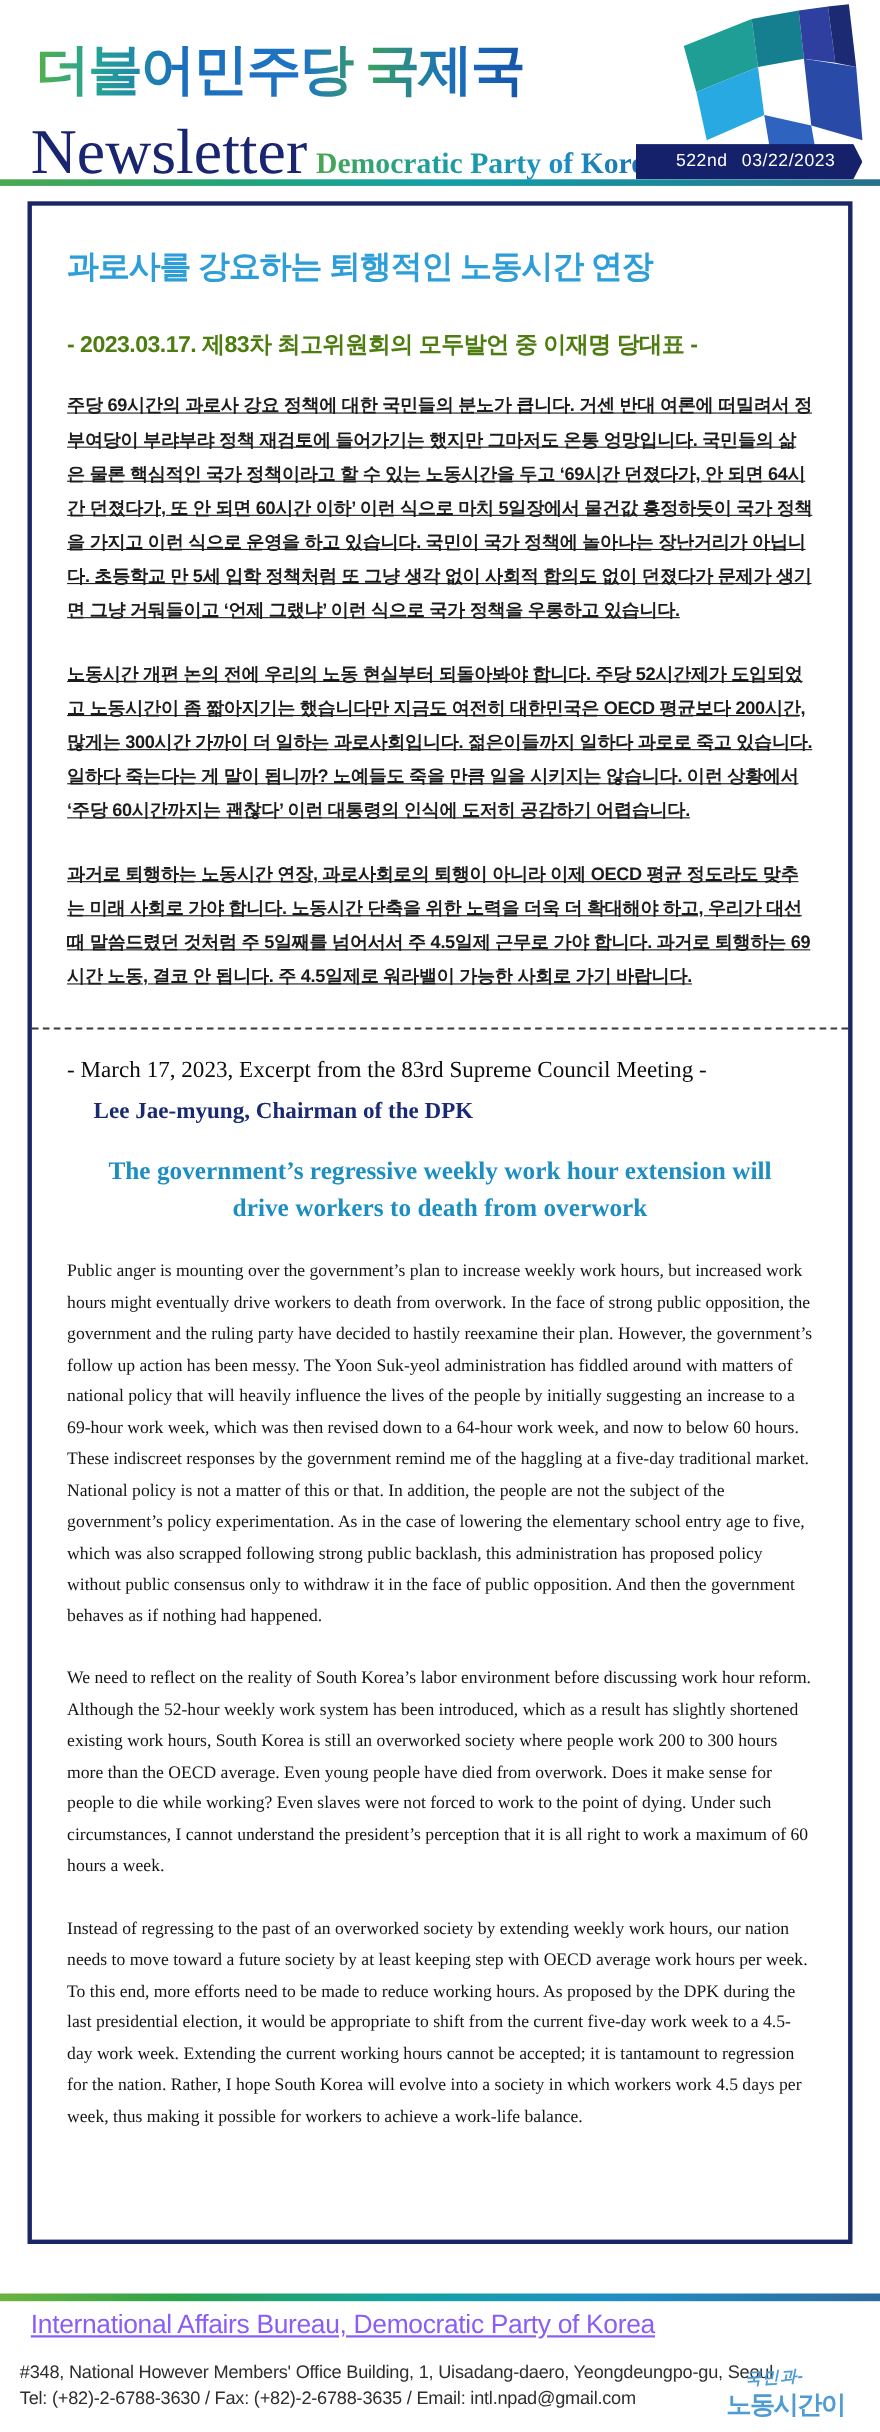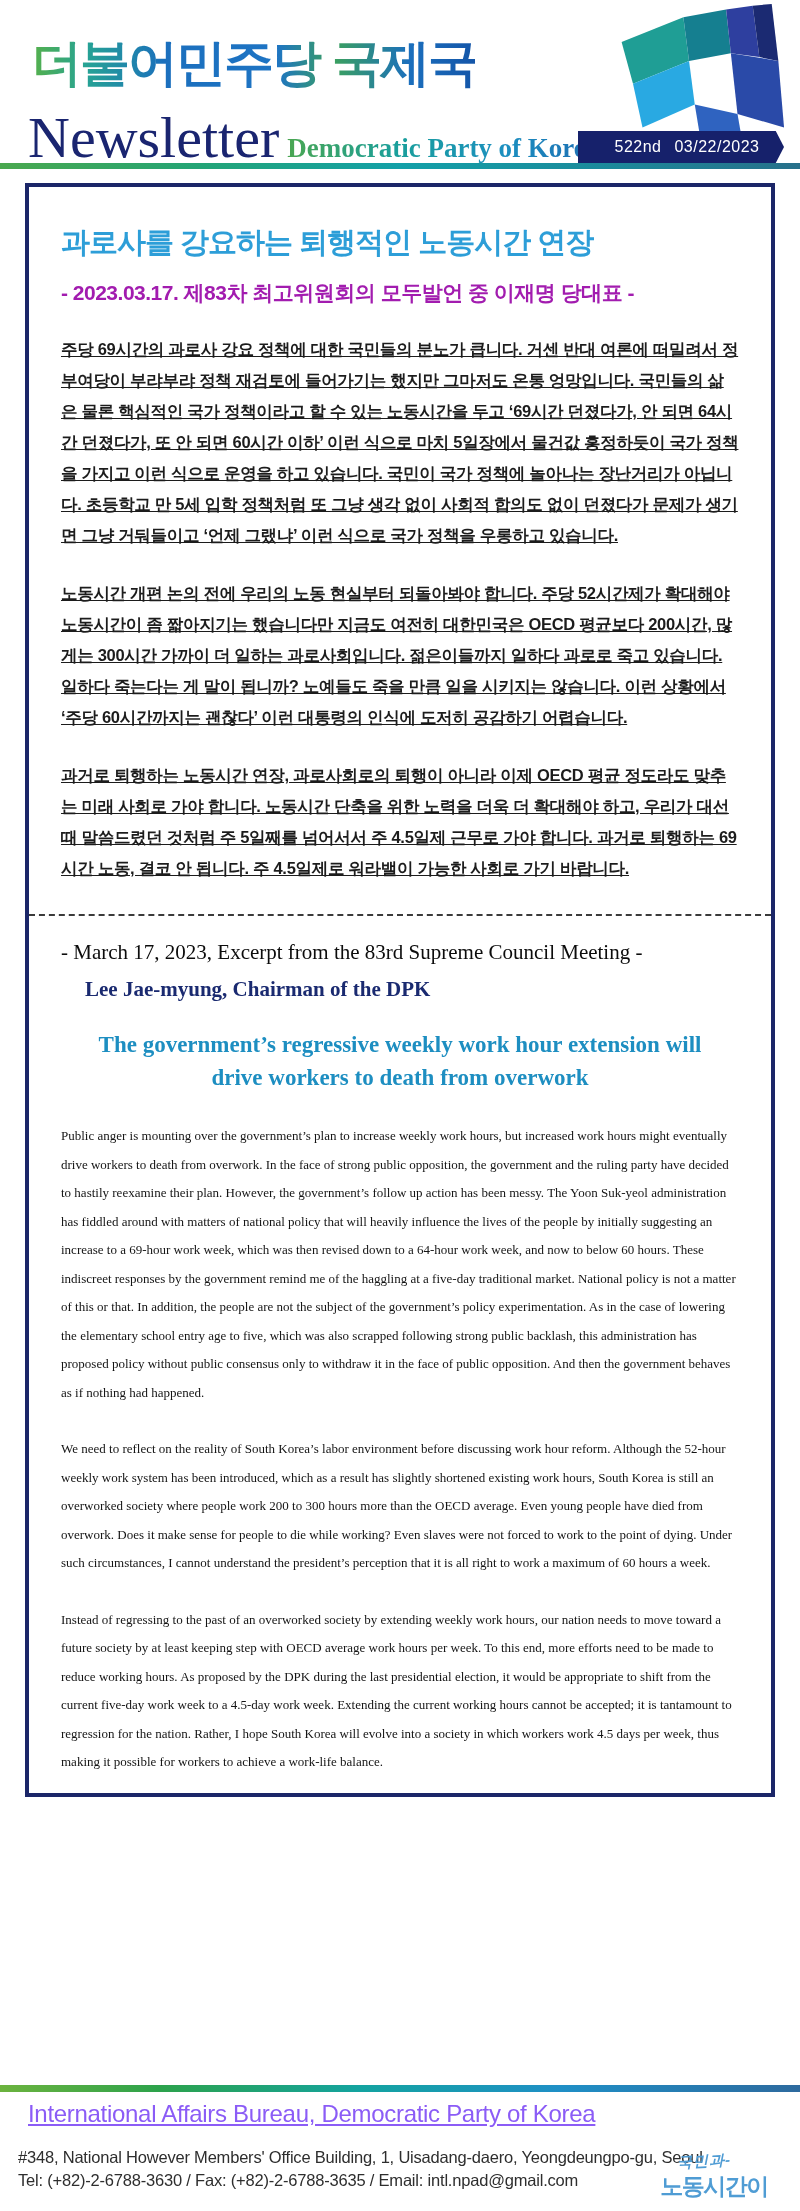--- a/index.html
+++ b/index.html
@@ -46,31 +46,31 @@
     background:#16216b; color:#ffffff; z-index:3;
     display:flex; align-items:center; justify-content:center;
     font-size:16px; word-spacing:8px; letter-spacing:0.5px;
     clip-path:polygon(0 0, 96% 0, 100% 50%, 96% 100%, 0 100%);
     padding-left:12px;
   }
 
   
   .content-box {
     position:absolute; left:25px; top:183px;
-    width:750px; height:1614px;
+    width:750px; height:1857px;
     border:4px solid #1b2668; background:#ffffff;
     padding:0 32px;
   }
   .kr-title {
     margin-top:36px;
     font-size:29px; font-weight:800; color:#2d9ed8; letter-spacing:-1px;
   }
   .kr-subtitle {
-    margin-top:16px;
-    font-size:21px; font-weight:800; color:#a21caf; letter-spacing:-0.5px;
+    margin-top:36px;
+    font-size:21px; font-weight:800; color:#4d7c0f; letter-spacing:-0.5px;
   }
   .kr-body p {
     margin-top:27px;
     font-size:16.5px; font-weight:600; color:#1c1c1c;
     line-height:31px; letter-spacing:-0.3px; text-align:left;text-decoration:underline;
   }
   .section-divider {
     margin:30px -32px 0 -32px;
     border:0; border-top:2px dashed #3a3a3a; height:0;
   }
@@ -86,21 +86,21 @@
   }
   .en-heading {
     margin:26px auto 0 auto; max-width:620px;
     font-family:"Liberation Serif", serif;
     font-size:23px; font-weight:700; color:#1d8ec1;
     text-align:center; line-height:33px;
   }
   .en-body p {
     margin-top:28px;
     font-family:"Liberation Serif", serif;
-    font-size:13px; color:#141414; line-height:28.5px;
+    font-size:16px; color:#141414; line-height:28.5px;
   }
 
   
   .footer-bar {
     position:absolute; left:0; top:2085px; width:800px; height:7px;
     background:linear-gradient(90deg,#6cb33e 0%,#2ca24b 20%,#13a3a0 45%,#1f8fc6 70%,#2d6a9e 100%);
   }
   .footer-title {
     position:absolute; left:28px; top:2100px;
     font-size:24px; color:#8b5cf6; letter-spacing:-0.3px;text-decoration:underline;
@@ -145,21 +145,21 @@
 
 <div class="issue-badge">522nd 03/22/2023</div>
 
 <div class="content-box">
 
   <div class="kr-title">과로사를 강요하는 퇴행적인 노동시간 연장</div>
   <div class="kr-subtitle">- 2023.03.17. 제83차 최고위원회의 모두발언 중 이재명 당대표 -</div>
 
   <div class="kr-body">
     <p>주당 69시간의 과로사 강요 정책에 대한 국민들의 분노가 큽니다. 거센 반대 여론에 떠밀려서 정부여당이 부랴부랴 정책 재검토에 들어가기는 했지만 그마저도 온통 엉망입니다. 국민들의 삶은 물론 핵심적인 국가 정책이라고 할 수 있는 노동시간을 두고 ‘69시간 던졌다가, 안 되면 64시간 던졌다가, 또 안 되면 60시간 이하’ 이런 식으로 마치 5일장에서 물건값 흥정하듯이 국가 정책을 가지고 이런 식으로 운영을 하고 있습니다. 국민이 국가 정책에 놀아나는 장난거리가 아닙니다. 초등학교 만 5세 입학 정책처럼 또 그냥 생각 없이 사회적 합의도 없이 던졌다가 문제가 생기면 그냥 거둬들이고 ‘언제 그랬냐’ 이런 식으로 국가 정책을 우롱하고 있습니다.</p>
-    <p>노동시간 개편 논의 전에 우리의 노동 현실부터 되돌아봐야 합니다. 주당 52시간제가 확대해야 노동시간이 좀 짧아지기는 했습니다만 지금도 여전히 대한민국은 OECD 평균보다 200시간, 많게는 300시간 가까이 더 일하는 과로사회입니다. 젊은이들까지 일하다 과로로 죽고 있습니다. 일하다 죽는다는 게 말이 됩니까? 노예들도 죽을 만큼 일을 시키지는 않습니다. 이런 상황에서 ‘주당 60시간까지는 괜찮다’ 이런 대통령의 인식에 도저히 공감하기 어렵습니다.</p>
+    <p>노동시간 개편 논의 전에 우리의 노동 현실부터 되돌아봐야 합니다. 주당 52시간제가 도입되었고 노동시간이 좀 짧아지기는 했습니다만 지금도 여전히 대한민국은 OECD 평균보다 200시간, 많게는 300시간 가까이 더 일하는 과로사회입니다. 젊은이들까지 일하다 과로로 죽고 있습니다. 일하다 죽는다는 게 말이 됩니까? 노예들도 죽을 만큼 일을 시키지는 않습니다. 이런 상황에서 ‘주당 60시간까지는 괜찮다’ 이런 대통령의 인식에 도저히 공감하기 어렵습니다.</p>
     <p>과거로 퇴행하는 노동시간 연장, 과로사회로의 퇴행이 아니라 이제 OECD 평균 정도라도 맞추는 미래 사회로 가야 합니다. 노동시간 단축을 위한 노력을 더욱 더 확대해야 하고, 우리가 대선 때 말씀드렸던 것처럼 주 5일째를 넘어서서 주 4.5일제 근무로 가야 합니다. 과거로 퇴행하는 69시간 노동, 결코 안 됩니다. 주 4.5일제로 워라밸이 가능한 사회로 가기 바랍니다.</p>
   </div>
 
   <hr class="section-divider">
 
   <div class="en-meta">- March 17, 2023, Excerpt from the 83rd Supreme Council Meeting -</div>
   <div class="en-author">Lee Jae-myung, Chairman of the DPK</div>
   <div class="en-heading">The government’s regressive weekly work hour extension will drive workers to death from overwork</div>
 
   <div class="en-body">

